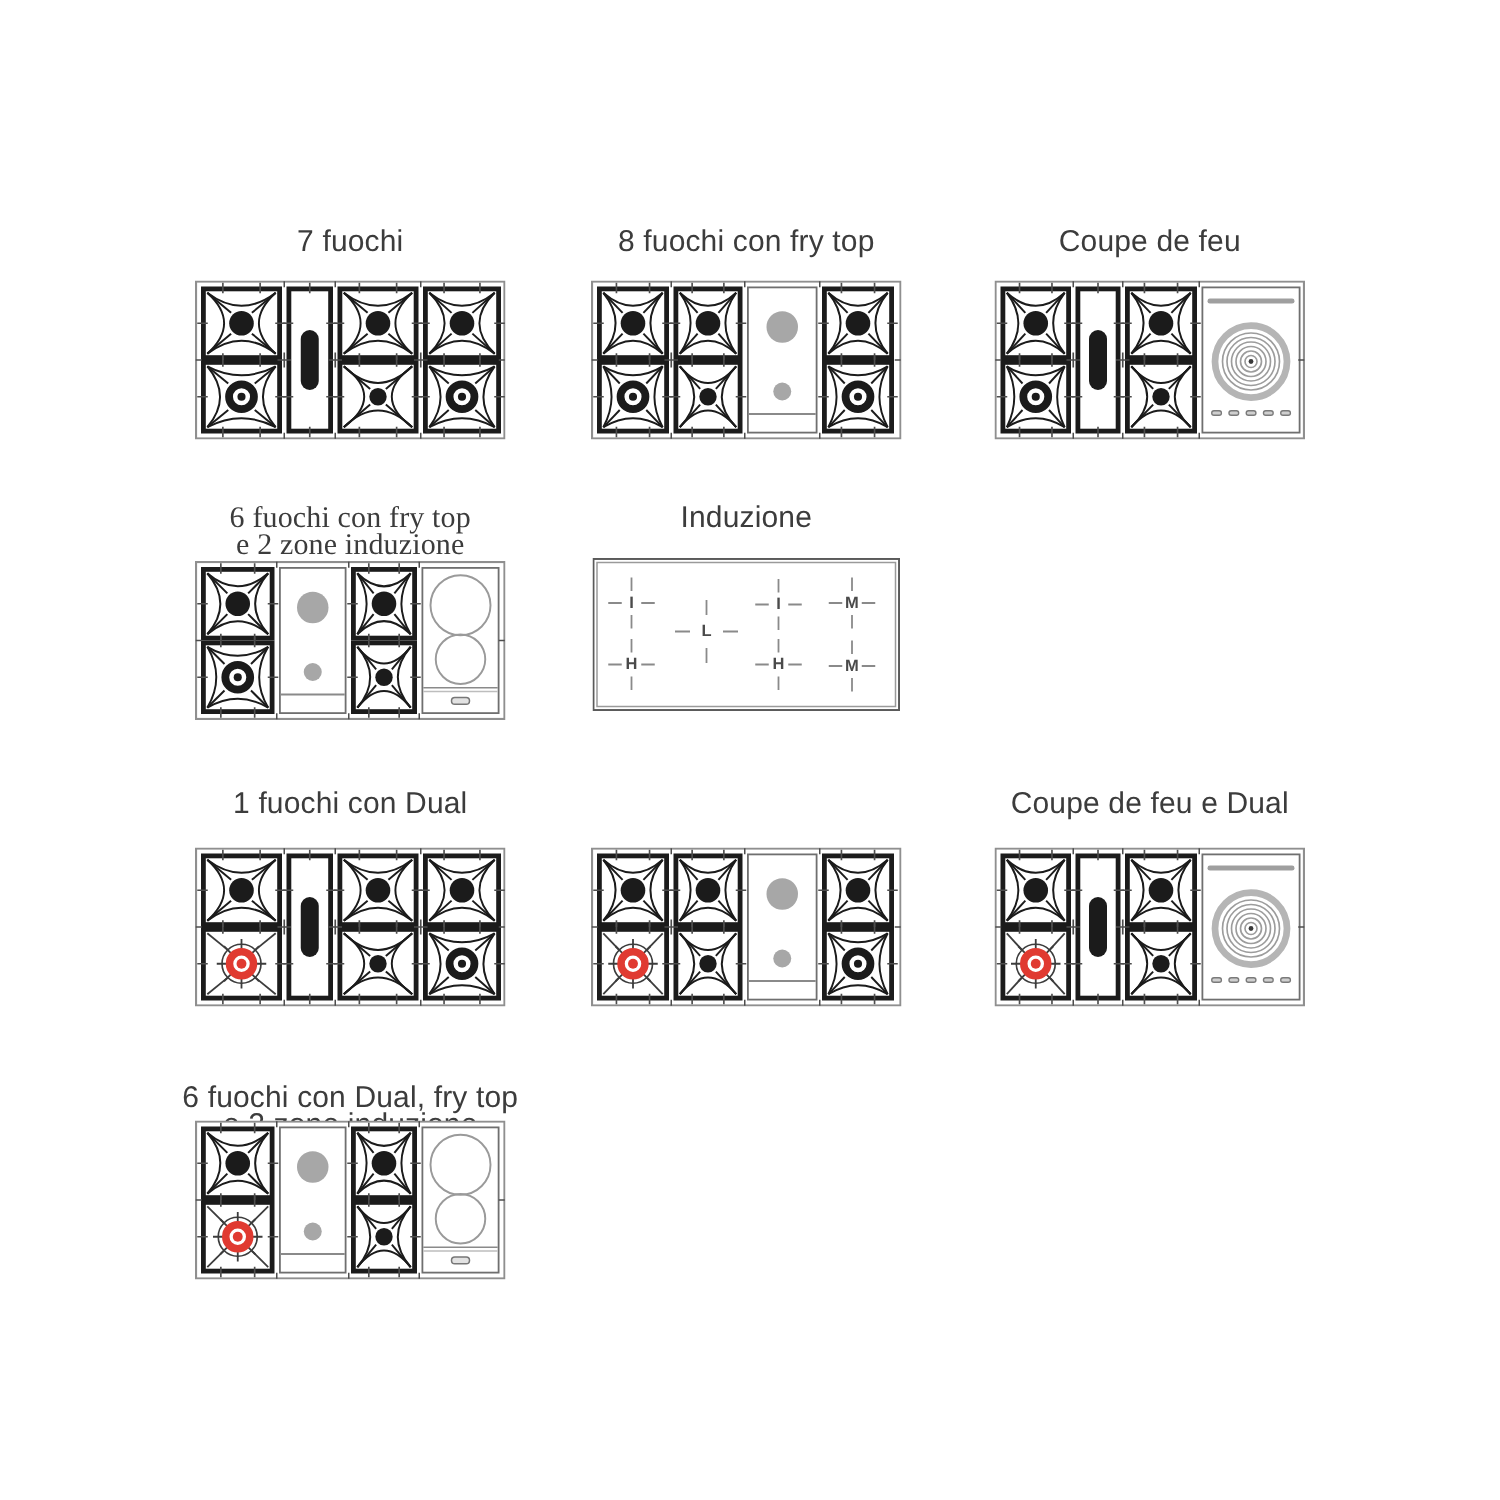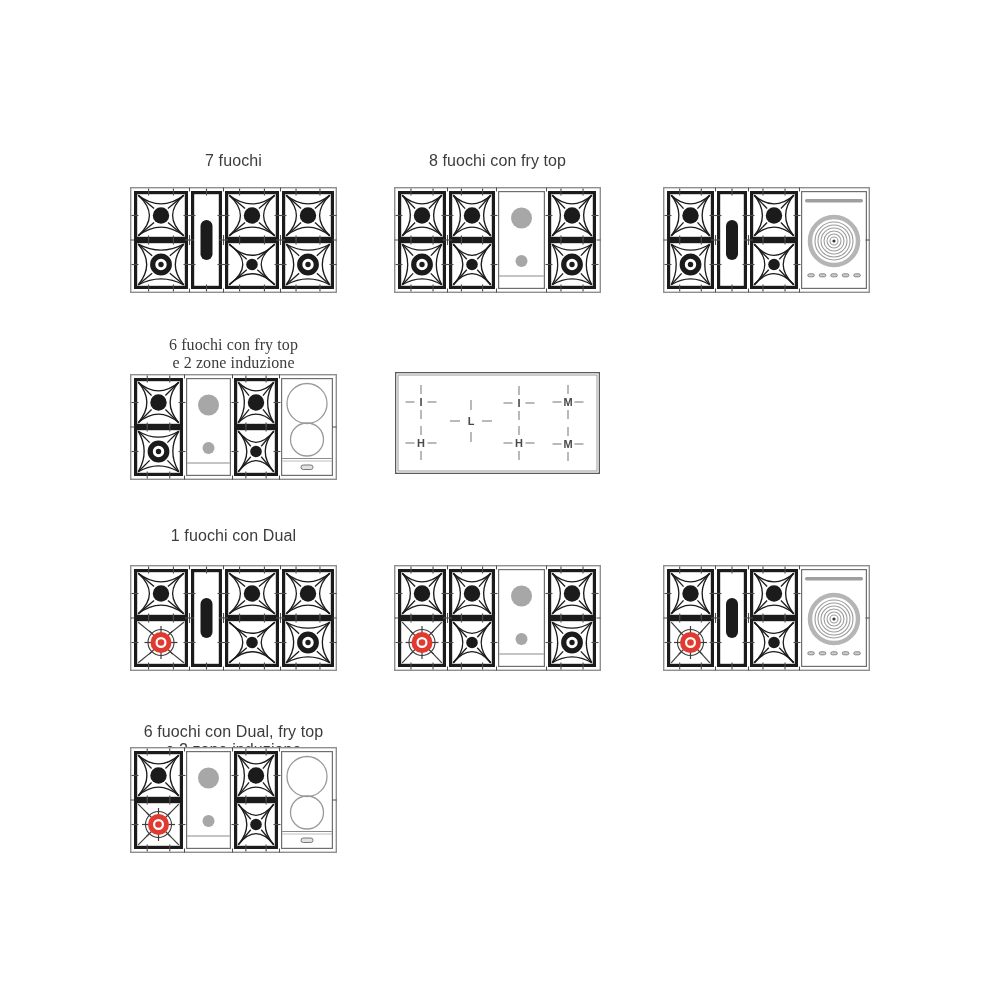--- a/index.html
+++ b/index.html
@@ -1,18 +1,18 @@
 <!DOCTYPE html>
 <html><head>
 <meta charset="utf-8">
 <style>
   html,body{margin:0;padding:0;background:#ffffff;}
   #page{position:relative;width:1000px;height:1000px;background:#ffffff;overflow:hidden;
         font-family:"Liberation Sans",sans-serif;}
-  .diagram-title{position:absolute;width:320px;text-align:center;font-size:16px;
+  .diagram-title{position:absolute;width:320px;text-align:center;font-size:20px;
         line-height:18px;color:#3c3c3c;white-space:pre-line;letter-spacing:.1px;}
   svg{position:absolute;display:block;}
 </style>
 </head>
 <body>
 
 <div id="page">
     <div class="diagram-title" style="left: 73.5px; top: 152px;">7 fuochi</div>
     <svg width="207" height="106" viewBox="0 0 207 106" style="left: 130px; top: 187px;">
       <rect x="0.7" y="0.7" width="205.6" height="104.6" fill="#ffffff" stroke="#8f8f8f" stroke-width="1.4"></rect>
@@ -274,20 +274,21 @@
       <line x1="53.5" y1="101.5" x2="53.5" y2="105.5" stroke="#4d4d4d" stroke-width="1" stroke-linecap="butt"></line>
       <line x1="53.5" y1="48" x2="53.5" y2="58" stroke="#4d4d4d" stroke-width="1.1" stroke-linecap="butt"></line>
       <line x1="49" y1="53" x2="58" y2="53" stroke="#4d4d4d" stroke-width="1.1" stroke-linecap="butt"></line>
       <line x1="102.5" y1="0.5" x2="102.5" y2="4.5" stroke="#4d4d4d" stroke-width="1" stroke-linecap="butt"></line>
       <line x1="102.5" y1="101.5" x2="102.5" y2="105.5" stroke="#4d4d4d" stroke-width="1" stroke-linecap="butt"></line>
       <line x1="152.5" y1="0.5" x2="152.5" y2="4.5" stroke="#4d4d4d" stroke-width="1" stroke-linecap="butt"></line>
       <line x1="152.5" y1="101.5" x2="152.5" y2="105.5" stroke="#4d4d4d" stroke-width="1" stroke-linecap="butt"></line>
       <line x1="0.5" y1="53" x2="4.5" y2="53" stroke="#4d4d4d" stroke-width="1" stroke-linecap="butt"></line>
       <line x1="202.5" y1="53" x2="206.5" y2="53" stroke="#4d4d4d" stroke-width="1" stroke-linecap="butt"></line>
     </svg>
+    <div class="diagram-title" style="left: 606.5px; top: 152px;">Coupe de feu</div>
     <svg width="207" height="106" viewBox="0 0 207 106" style="left: 663px; top: 187px;">
       <rect x="0.7" y="0.7" width="205.6" height="104.6" fill="#ffffff" stroke="#8f8f8f" stroke-width="1.4"></rect>
       <g transform="translate(4,4)">
         <rect x="1.6" y="1.6" width="43.8" height="45.8" fill="#ffffff" stroke="#1b1b1b" stroke-width="3.2"></rect>
         <line x1="42.7" y1="44.7" x2="30.429579999999998" y2="31.429579999999998" stroke="#1b1b1b" stroke-width="1.3" stroke-linecap="butt"></line>
         <line x1="42.7" y1="4.300000000000001" x2="30.429579999999998" y2="17.570420000000002" stroke="#1b1b1b" stroke-width="1.3" stroke-linecap="butt"></line>
         <line x1="4.300000000000001" y1="44.7" x2="16.570420000000002" y2="31.429579999999998" stroke="#1b1b1b" stroke-width="1.3" stroke-linecap="butt"></line>
         <line x1="4.300000000000001" y1="4.300000000000001" x2="16.570420000000002" y2="17.570420000000002" stroke="#1b1b1b" stroke-width="1.3" stroke-linecap="butt"></line>
         <path d="M 4.2 4.2 Q 23.5 21.6 42.8 4.2" fill="none" stroke="#1b1b1b" stroke-width="1.3"></path>
         <path d="M 4.2 44.8 Q 23.5 27.400000000000006 42.8 44.8" fill="none" stroke="#1b1b1b" stroke-width="1.3"></path>
@@ -489,20 +490,21 @@
       </g>
       <line x1="54.5" y1="0.5" x2="54.5" y2="4.5" stroke="#4d4d4d" stroke-width="1" stroke-linecap="butt"></line>
       <line x1="54.5" y1="101.5" x2="54.5" y2="105.5" stroke="#4d4d4d" stroke-width="1" stroke-linecap="butt"></line>
       <line x1="102.5" y1="0.5" x2="102.5" y2="4.5" stroke="#4d4d4d" stroke-width="1" stroke-linecap="butt"></line>
       <line x1="102.5" y1="101.5" x2="102.5" y2="105.5" stroke="#4d4d4d" stroke-width="1" stroke-linecap="butt"></line>
       <line x1="149.5" y1="0.5" x2="149.5" y2="4.5" stroke="#4d4d4d" stroke-width="1" stroke-linecap="butt"></line>
       <line x1="149.5" y1="101.5" x2="149.5" y2="105.5" stroke="#4d4d4d" stroke-width="1" stroke-linecap="butt"></line>
       <line x1="0.5" y1="53" x2="4.5" y2="53" stroke="#4d4d4d" stroke-width="1" stroke-linecap="butt"></line>
       <line x1="202.5" y1="53" x2="206.5" y2="53" stroke="#4d4d4d" stroke-width="1" stroke-linecap="butt"></line>
     </svg>
+    <div class="diagram-title" style="left: 337.5px; top: 336px;">Induzione</div>
     <svg width="205" height="102" viewBox="0 0 205 102" style="left: 395px; top: 372px;">
       <rect x="0.65" y="0.65" width="203.7" height="100.7" fill="#ffffff" stroke="#5a5a5a" stroke-width="1.3"></rect>
       <rect x="3" y="3" width="199" height="96" fill="none" stroke="#9a9a9a" stroke-width="1"></rect>
       <g>
         <line x1="10.5" y1="30" x2="19.5" y2="30" stroke="#8a8a8a" stroke-width="1.2" stroke-linecap="butt"></line>
         <line x1="32.5" y1="30" x2="41.5" y2="30" stroke="#8a8a8a" stroke-width="1.2" stroke-linecap="butt"></line>
         <line x1="26" y1="13" x2="26" y2="22" stroke="#8a8a8a" stroke-width="1.2" stroke-linecap="butt"></line>
         <line x1="26" y1="38" x2="26" y2="47" stroke="#8a8a8a" stroke-width="1.2" stroke-linecap="butt"></line>
         <text x="26" y="30" text-anchor="middle" dominant-baseline="central" fill="#4a4a4a" font-size="11" font-weight="600" style="font-family:&quot;Liberation Sans&quot;,sans-serif;">I</text>
       </g>
@@ -819,20 +821,21 @@
       <line x1="53.5" y1="101.5" x2="53.5" y2="105.5" stroke="#4d4d4d" stroke-width="1" stroke-linecap="butt"></line>
       <line x1="53.5" y1="48" x2="53.5" y2="58" stroke="#4d4d4d" stroke-width="1.1" stroke-linecap="butt"></line>
       <line x1="49" y1="53" x2="58" y2="53" stroke="#4d4d4d" stroke-width="1.1" stroke-linecap="butt"></line>
       <line x1="102.5" y1="0.5" x2="102.5" y2="4.5" stroke="#4d4d4d" stroke-width="1" stroke-linecap="butt"></line>
       <line x1="102.5" y1="101.5" x2="102.5" y2="105.5" stroke="#4d4d4d" stroke-width="1" stroke-linecap="butt"></line>
       <line x1="152.5" y1="0.5" x2="152.5" y2="4.5" stroke="#4d4d4d" stroke-width="1" stroke-linecap="butt"></line>
       <line x1="152.5" y1="101.5" x2="152.5" y2="105.5" stroke="#4d4d4d" stroke-width="1" stroke-linecap="butt"></line>
       <line x1="0.5" y1="53" x2="4.5" y2="53" stroke="#4d4d4d" stroke-width="1" stroke-linecap="butt"></line>
       <line x1="202.5" y1="53" x2="206.5" y2="53" stroke="#4d4d4d" stroke-width="1" stroke-linecap="butt"></line>
     </svg>
+    <div class="diagram-title" style="left: 606.5px; top: 527px;">Coupe de feu e Dual</div>
     <svg width="207" height="106" viewBox="0 0 207 106" style="left: 663px; top: 565px;">
       <rect x="0.7" y="0.7" width="205.6" height="104.6" fill="#ffffff" stroke="#8f8f8f" stroke-width="1.4"></rect>
       <g transform="translate(4,4)">
         <rect x="1.6" y="1.6" width="43.8" height="45.8" fill="#ffffff" stroke="#1b1b1b" stroke-width="3.2"></rect>
         <line x1="42.7" y1="44.7" x2="30.429579999999998" y2="31.429579999999998" stroke="#1b1b1b" stroke-width="1.3" stroke-linecap="butt"></line>
         <line x1="42.7" y1="4.300000000000001" x2="30.429579999999998" y2="17.570420000000002" stroke="#1b1b1b" stroke-width="1.3" stroke-linecap="butt"></line>
         <line x1="4.300000000000001" y1="44.7" x2="16.570420000000002" y2="31.429579999999998" stroke="#1b1b1b" stroke-width="1.3" stroke-linecap="butt"></line>
         <line x1="4.300000000000001" y1="4.300000000000001" x2="16.570420000000002" y2="17.570420000000002" stroke="#1b1b1b" stroke-width="1.3" stroke-linecap="butt"></line>
         <path d="M 4.2 4.2 Q 23.5 21.6 42.8 4.2" fill="none" stroke="#1b1b1b" stroke-width="1.3"></path>
         <path d="M 4.2 44.8 Q 23.5 27.400000000000006 42.8 44.8" fill="none" stroke="#1b1b1b" stroke-width="1.3"></path>

